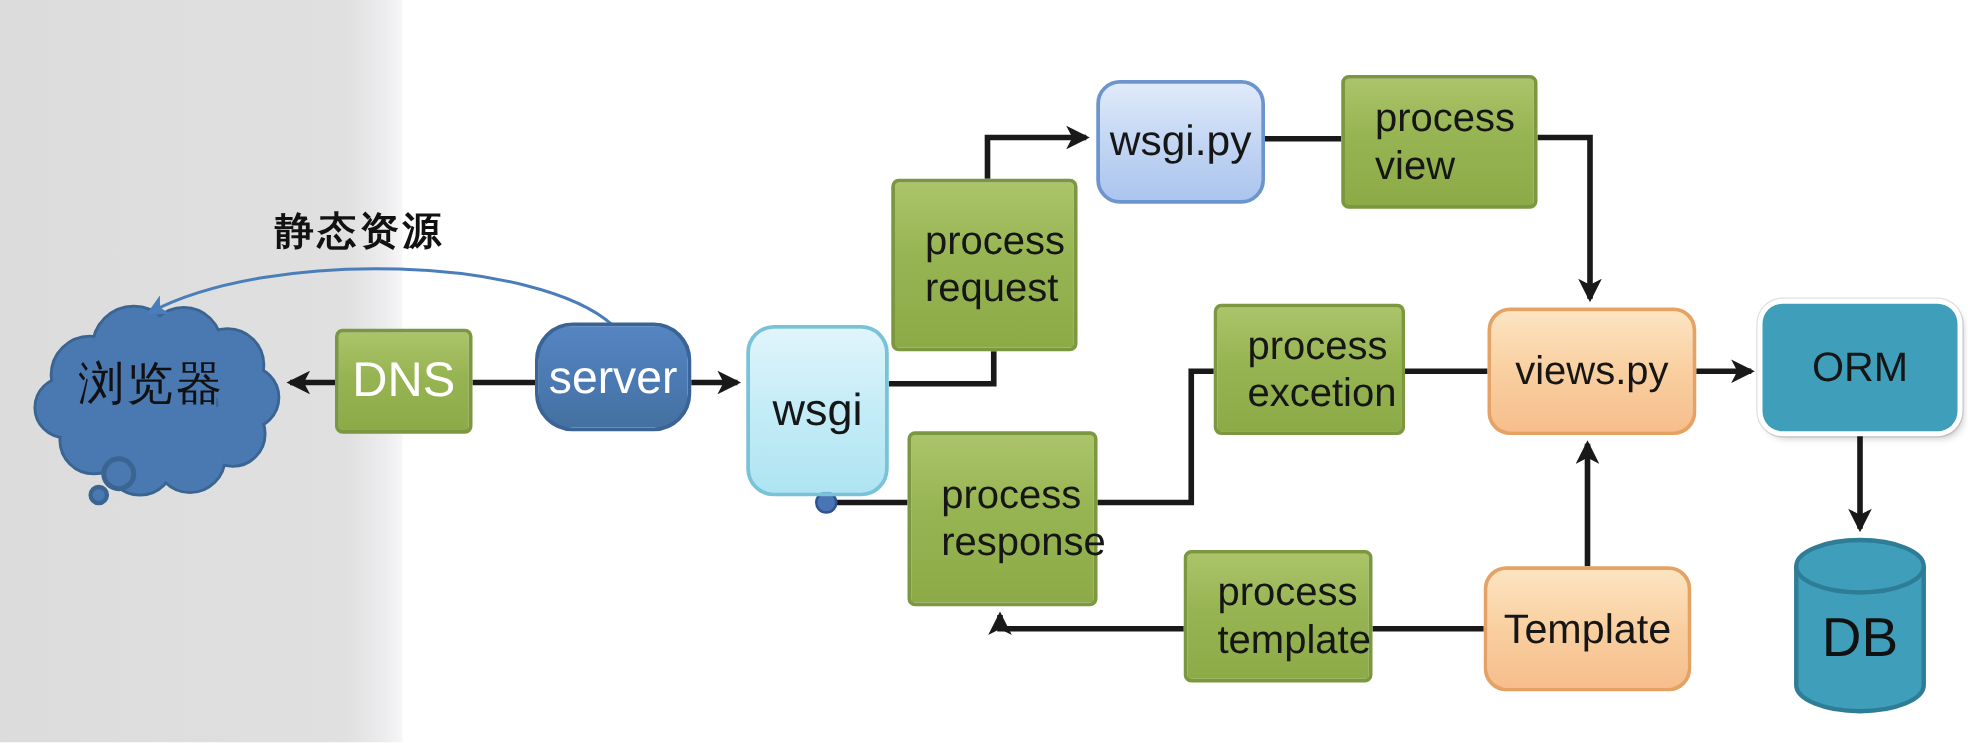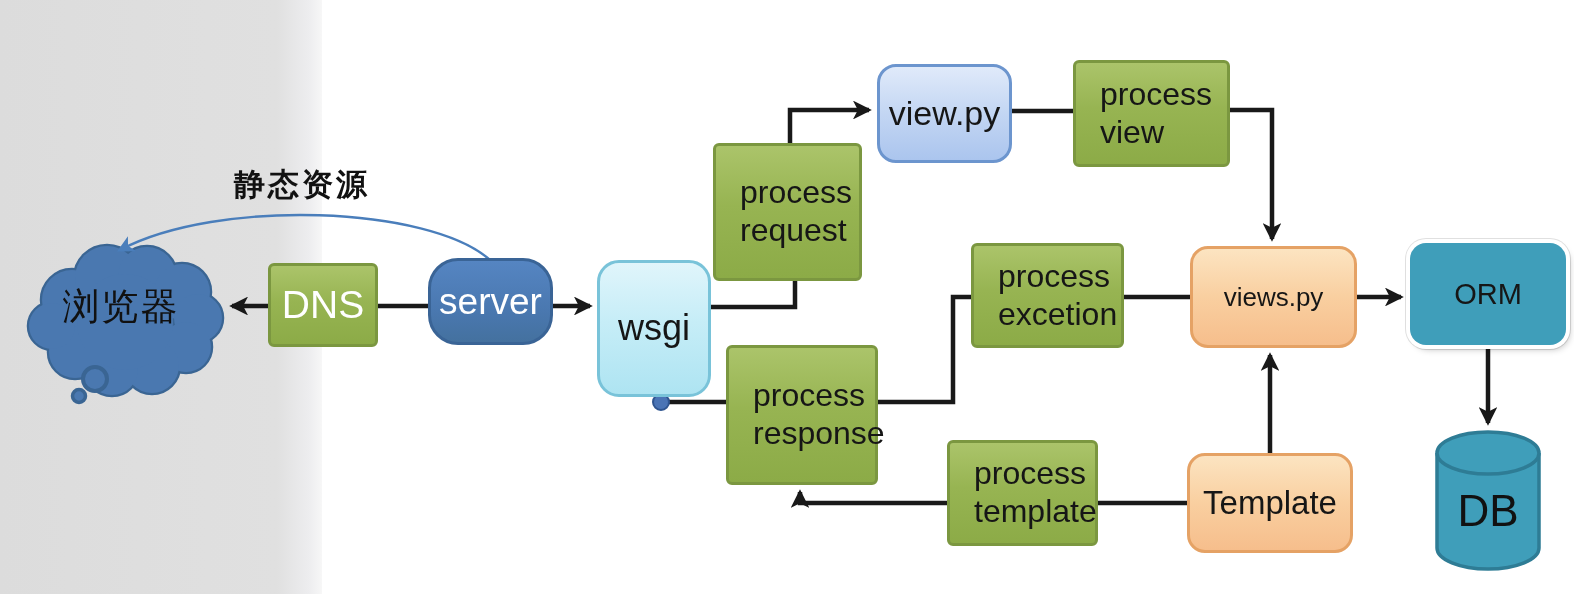--- a/index.html
+++ b/index.html
@@ -42,26 +42,26 @@
     font-size:36px;
   }
   .lightblue{
     background:linear-gradient(180deg,#e0eafa 0%,#c3d6f3 50%,#abc5ee 100%);
     border:3px solid #6c95ce;border-radius:19px;
     font-size:34px;
   }
   .orange{
     background:linear-gradient(180deg,#fce4c1 0%,#f9cfa0 50%,#f6be8c 100%);
     border:3px solid #e5a265;border-radius:18px;
-    font-size:26px;
+    font-size:32px;
   }
   .teal{
     background:#3f9eba;
     border-radius:16px;
-    font-size:29px;
+    font-size:33px;
     box-shadow:0 0 0 4px #ffffff,0 0 0 5px rgba(0,0,0,0.12),3px 4px 7px rgba(0,0,0,0.28);
   }
   .floating-label{
     position:absolute;color:#111111;
     display:flex;align-items:center;justify-content:center;
   }
   #label-static{
     font-family:"Liberation Serif","DejaVu Serif",serif;
     font-size:31px;letter-spacing:3px;font-weight:600;
   }
@@ -145,21 +145,21 @@
 
   <div class="box blue" style="left:428px;top:258px;width:125px;height:87px;font-size:37px;">server</div>
 
   <div class="box green" style="left:268px;top:263px;width:110px;height:84px;color:#ffffff;font-size:39px;">DNS</div>
 
   <div class="box cyan" style="left:597px;top:260px;width:114px;height:137px;">wsgi</div>
 
   <div class="box green two-line" style="left:713px;top:143px;width:149px;height:138px;">process
 request</div>
 
-  <div class="box lightblue" style="left:877px;top:64px;width:135px;height:99px;">view.py</div>
+  <div class="box lightblue" style="left:877px;top:64px;width:135px;height:99px;">wsgi.py</div>
 
   <div class="box green two-line" style="left:1073px;top:60px;width:157px;height:107px;">process
 view</div>
 
   <div class="box green two-line" style="left:971px;top:243px;width:153px;height:105px;">process
 excetion</div>
 
   <div class="box orange" style="left:1190px;top:246px;width:167px;height:102px;">views.py</div>
 
   <div class="box teal" style="left:1410px;top:243px;width:156px;height:102px;">ORM</div>
@@ -167,16 +167,16 @@
   <div class="box green two-line" style="left:726px;top:345px;width:152px;height:140px;">process
 response</div>
 
   <div class="box green two-line" style="left:947px;top:440px;width:151px;height:106px;">process
 template</div>
 
   <div class="box orange" style="left:1187px;top:453px;width:166px;height:100px;font-size:33px;">Template</div>
 
   <div id="label-browser" class="floating-label" style="left:45px;top:285px;width:152px;height:44px;">浏览器</div>
 
-  <div id="label-static" class="floating-label" style="left:222px;top:163px;width:160px;height:44px;">静态资源</div>
+  <div id="label-static" class="floating-label" style="left:208px;top:163px;width:160px;height:44px;">静态资源</div>
 
   <div id="label-db" class="floating-label" style="left:1437px;top:487px;width:102px;height:48px;">DB</div>
 </div>
 
 </body></html>

